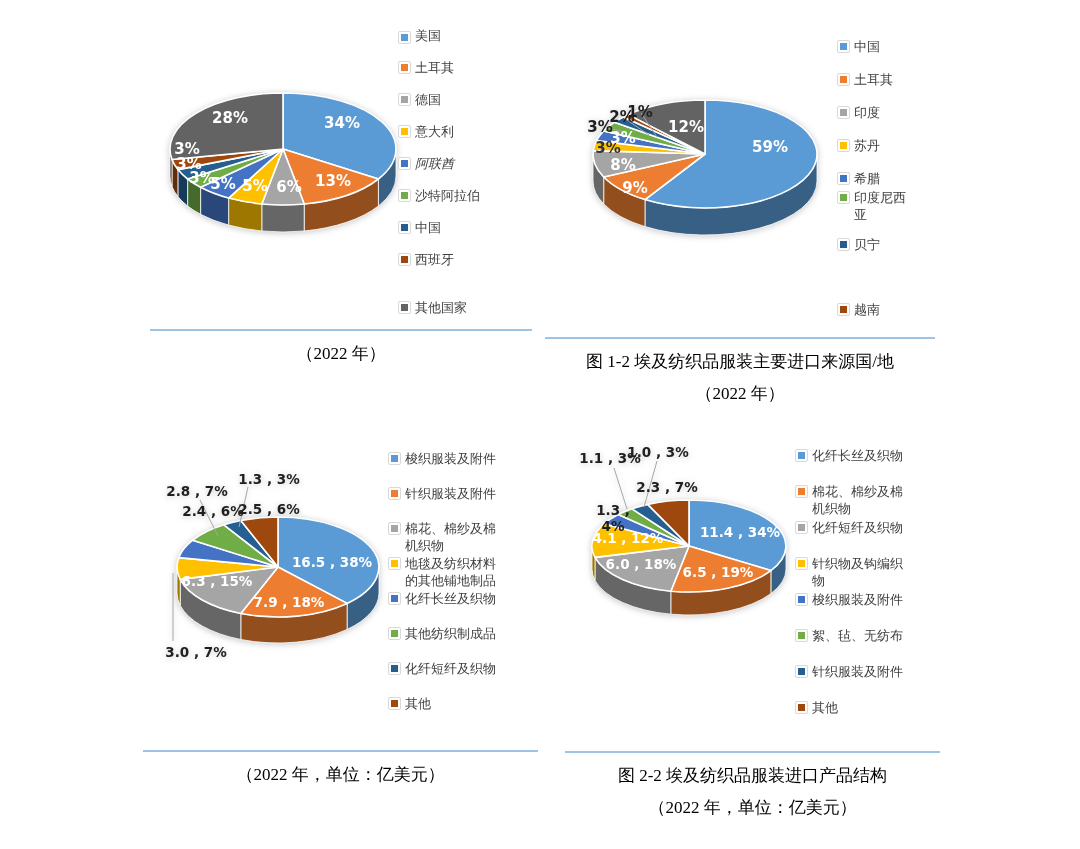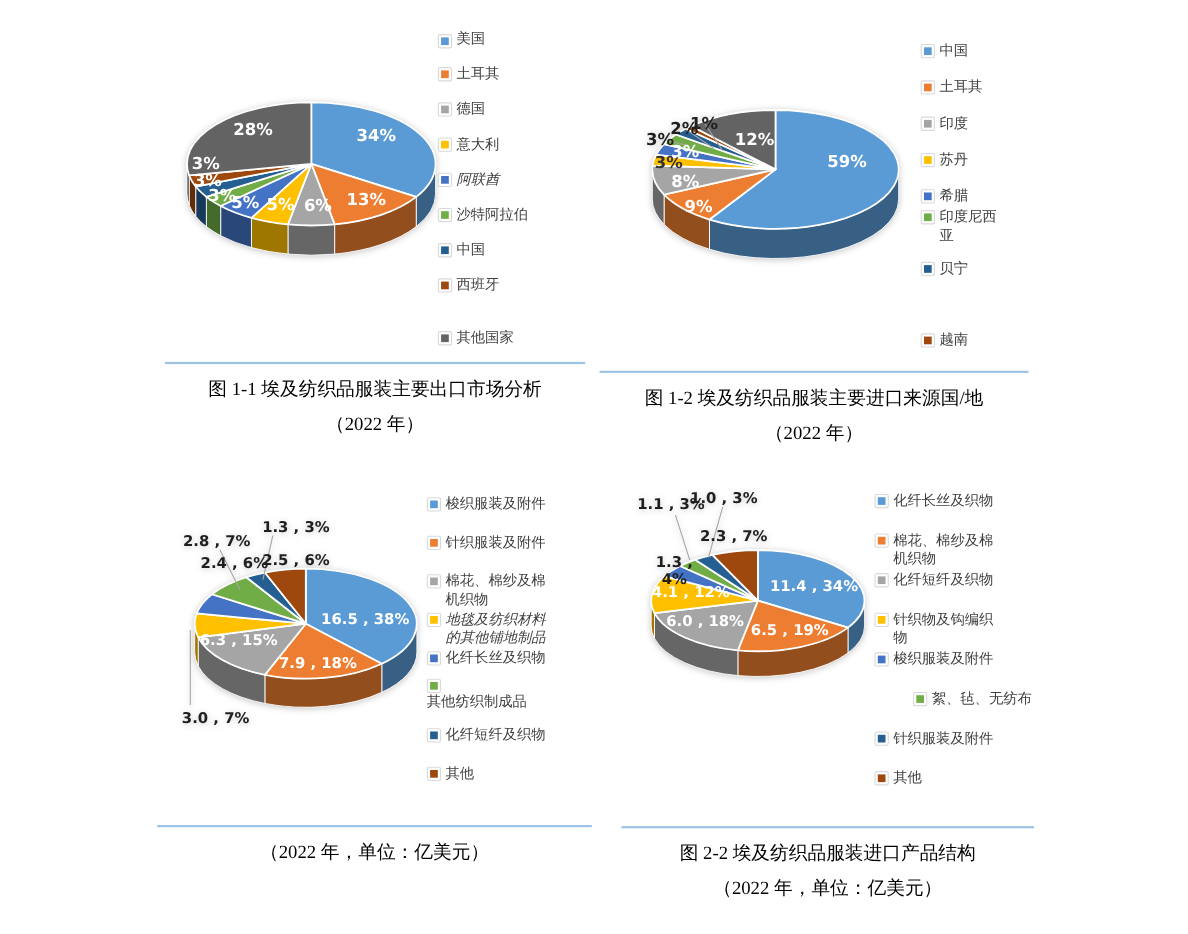--- a/index.html
+++ b/index.html
@@ -107,21 +107,20 @@
       </div>
       <div class="lg-item" style="top: 272px; width: 95px;">
         <span class="lg-marker">
           <span class="lg-sq" style="background: rgb(99, 99, 99);"></span>
         </span>
         <span class="lg-text">其他国家</span>
       </div>
     </div>
   <div class="caption" style="left: 20px; top: 314px; width: 382px;">
     <div class="cap-rule" style="background: rgb(157, 195, 230);"></div>
-    <div class="cap-line">图 1-1 埃及纺织品服装主要出口市场分析</div>
     <div class="cap-line">（2022 年）</div>
   </div>
 </section>
 
 <section class="chart-block" style="left: 545px; top: 15px; width: 395px; height: 395px;">
   <svg class="pie-svg" width="290" height="252" viewBox="0 0 290 252" style="left: 0px; top: 0px;">
       <path d="M272,139 A112,54 0 0 1 100,184.6 l0,27 A112,54 0 0 0 272,166 Z" fill="rgb(56,96,132)" stroke="#ffffff" stroke-width="0.8"></path>
       <path d="M100,184.6 A112,54 0 0 1 58.7,162 l0,27 A112,54 0 0 0 100,211.6 Z" fill="rgb(147,78,30)" stroke="#ffffff" stroke-width="0.8"></path>
       <path d="M58.7,162 A112,54 0 0 1 48,139 l0,27 A112,54 0 0 0 58.7,189 Z" fill="rgb(102,102,102)" stroke="#ffffff" stroke-width="0.8"></path>
       <path d="M160,139 L160,85 A112,54 0 1 1 100,184.6 Z" fill="#5B9BD5" stroke="#ffffff" stroke-width="1.6" stroke-linejoin="round"></path>
@@ -241,33 +240,33 @@
           <span class="lg-sq" style="background: rgb(237, 125, 49);"></span>
         </span>
         <span class="lg-text">针织服装及附件</span>
       </div>
       <div class="lg-item" style="top: 70px; width: 117px;">
         <span class="lg-marker">
           <span class="lg-sq" style="background: rgb(165, 165, 165);"></span>
         </span>
         <span class="lg-text">棉花、棉纱及棉机织物</span>
       </div>
-      <div class="lg-item" style="top: 105px; width: 117px; font-style: italic;">
+      <div class="lg-item" style="top: 105px; width: 117px;">
         <span class="lg-marker">
           <span class="lg-sq" style="background: rgb(255, 192, 0);"></span>
         </span>
         <span class="lg-text">地毯及纺织材料的其他铺地制品</span>
       </div>
       <div class="lg-item" style="top: 140px; width: 117px;">
         <span class="lg-marker">
           <span class="lg-sq" style="background: rgb(68, 114, 196);"></span>
         </span>
         <span class="lg-text">化纤长丝及织物</span>
       </div>
-      <div class="lg-item" style="top: 165px; width: 117px; flex-direction: column;">
+      <div class="lg-item" style="top: 175px; width: 117px;">
         <span class="lg-marker">
           <span class="lg-sq" style="background: rgb(112, 173, 71);"></span>
         </span>
         <span class="lg-text">其他纺织制成品</span>
       </div>
       <div class="lg-item" style="top: 210px; width: 117px;">
         <span class="lg-marker">
           <span class="lg-sq" style="background: rgb(37, 94, 145);"></span>
         </span>
         <span class="lg-text">化纤短纤及织物</span>
@@ -334,21 +333,21 @@
           <span class="lg-sq" style="background: rgb(255, 192, 0);"></span>
         </span>
         <span class="lg-text">针织物及钩编织物</span>
       </div>
       <div class="lg-item" style="top: 144px; width: 117px;">
         <span class="lg-marker">
           <span class="lg-sq" style="background: rgb(68, 114, 196);"></span>
         </span>
         <span class="lg-text">梭织服装及附件</span>
       </div>
-      <div class="lg-item" style="top: 180px; width: 117px; margin-left: 35px;">
+      <div class="lg-item" style="top: 180px; width: 117px;">
         <span class="lg-marker">
           <span class="lg-sq" style="background: rgb(112, 173, 71);"></span>
         </span>
         <span class="lg-text">絮、毡、无纺布</span>
       </div>
       <div class="lg-item" style="top: 216px; width: 117px;">
         <span class="lg-marker">
           <span class="lg-sq" style="background: rgb(37, 94, 145);"></span>
         </span>
         <span class="lg-text">针织服装及附件</span>

